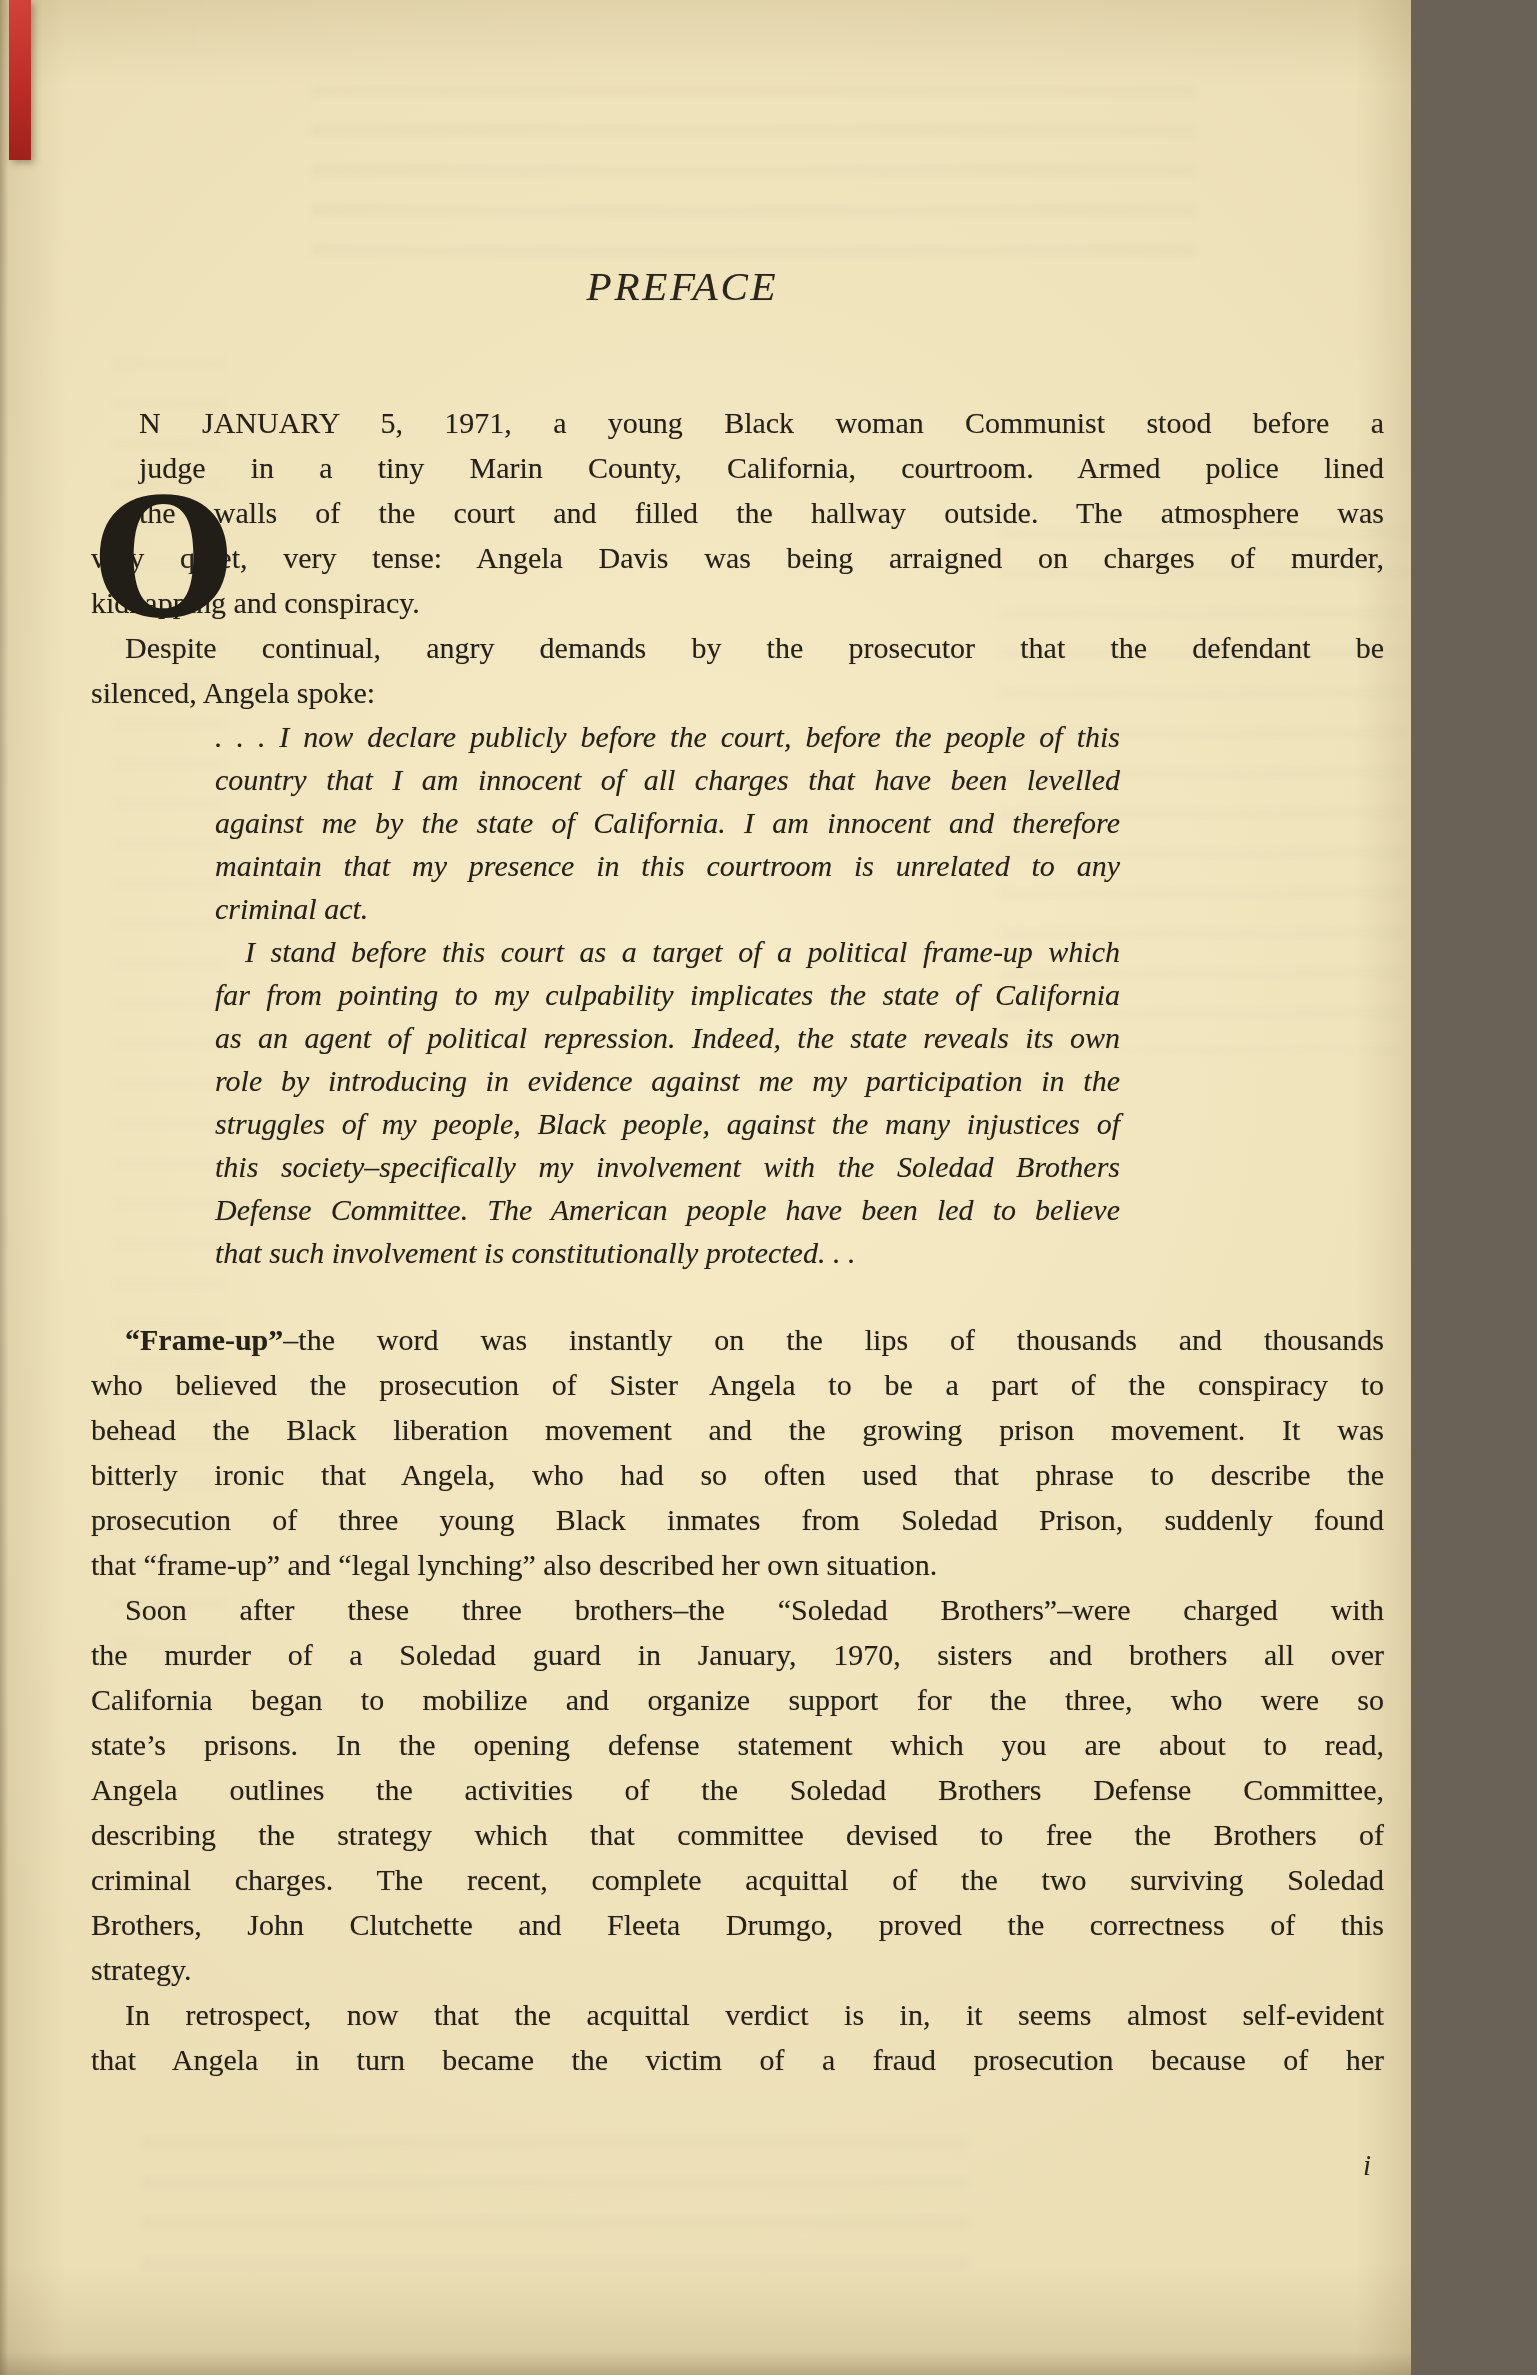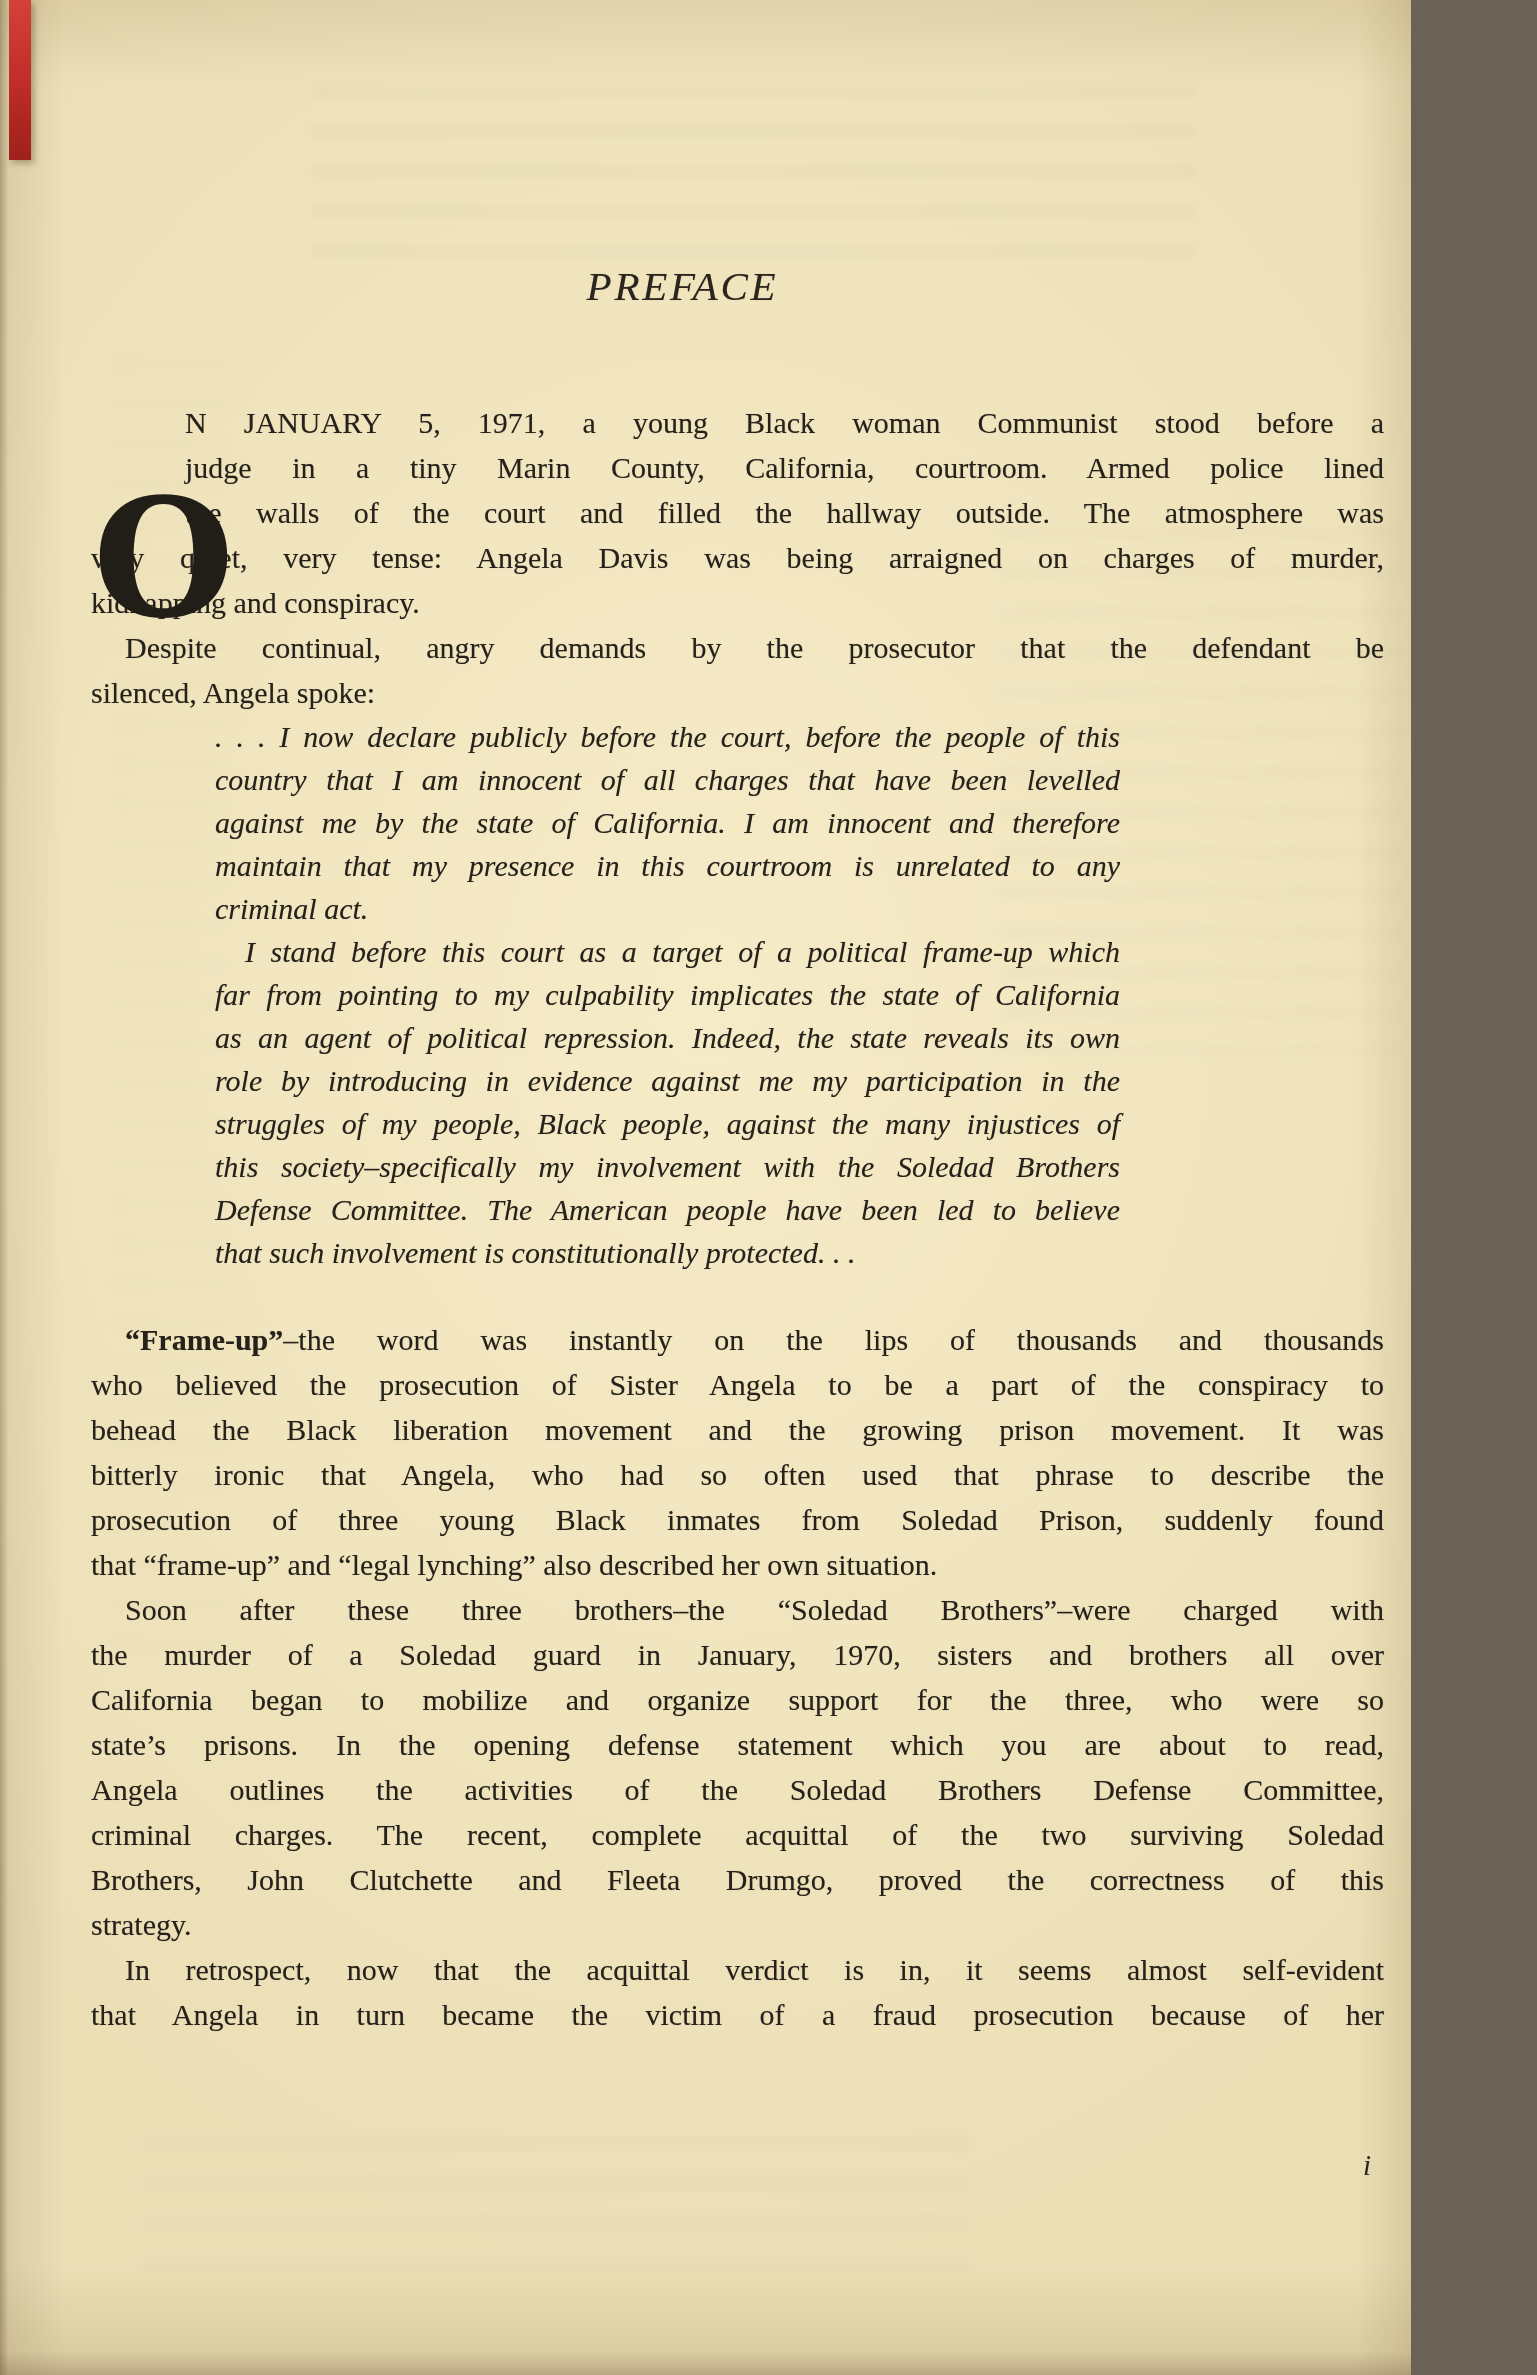--- a/index.html
+++ b/index.html
@@ -55,21 +55,21 @@
   }
   .line.endline { text-align-last:left; }
   .line.firstline { text-indent:34px; }
 
   .para.quote { margin-left:84px; margin-right:264px; font-style:italic; }
   .para.quote .line { line-height:43px;margin-left:40px; }
   .para.quote .line.firstline { text-indent:30px; }
 
   .para.gap-before { margin-top:43px; }
 
-  .para.dropcap-para .line.dc-indent { margin-left:94px; }
+  .para.dropcap-para .line.dc-indent { margin-left:48px; }
   .drop-cap {
     position:absolute; left:1.9px; top:98px;
     font-family:"DejaVu Serif",serif; font-weight:700;
     font-size:162px; line-height:122px; color:#211d17;
   }
 
   .page-number {
     position:absolute; left:1363px; top:2149px;
     font-style:italic; font-size:29px; color:#2a261e;
   }
@@ -125,20 +125,21 @@
           <div class="line">bitterly ironic that Angela, who had so often used that phrase to describe the</div>
           <div class="line">prosecution of three young Black inmates from Soledad Prison, suddenly found</div>
           <div class="line endline">that “frame-up” and “legal lynching” also described her own situation.</div>
         </div>
         <div class="para body">
           <div class="line firstline">Soon after these three brothers–the “Soledad Brothers”–were charged with</div>
           <div class="line">the murder of a Soledad guard in January, 1970, sisters and brothers all over</div>
           <div class="line">California began to mobilize and organize support for the three, who were so</div>
           <div class="line">state’s prisons. In the opening defense statement which you are about to read,</div>
           <div class="line">Angela outlines the activities of the Soledad Brothers Defense Committee,</div>
+          <div class="line">describing the strategy which that committee devised to free the Brothers of</div>
           <div class="line">criminal charges. The recent, complete acquittal of the two surviving Soledad</div>
           <div class="line">Brothers, John Clutchette and Fleeta Drumgo, proved the correctness of this</div>
           <div class="line endline">strategy.</div>
         </div>
         <div class="para body">
           <div class="line firstline">In retrospect, now that the acquittal verdict is in, it seems almost self-evident</div>
           <div class="line">that Angela in turn became the victim of a fraud prosecution because of her</div>
         </div>
       </div>
   </div>

